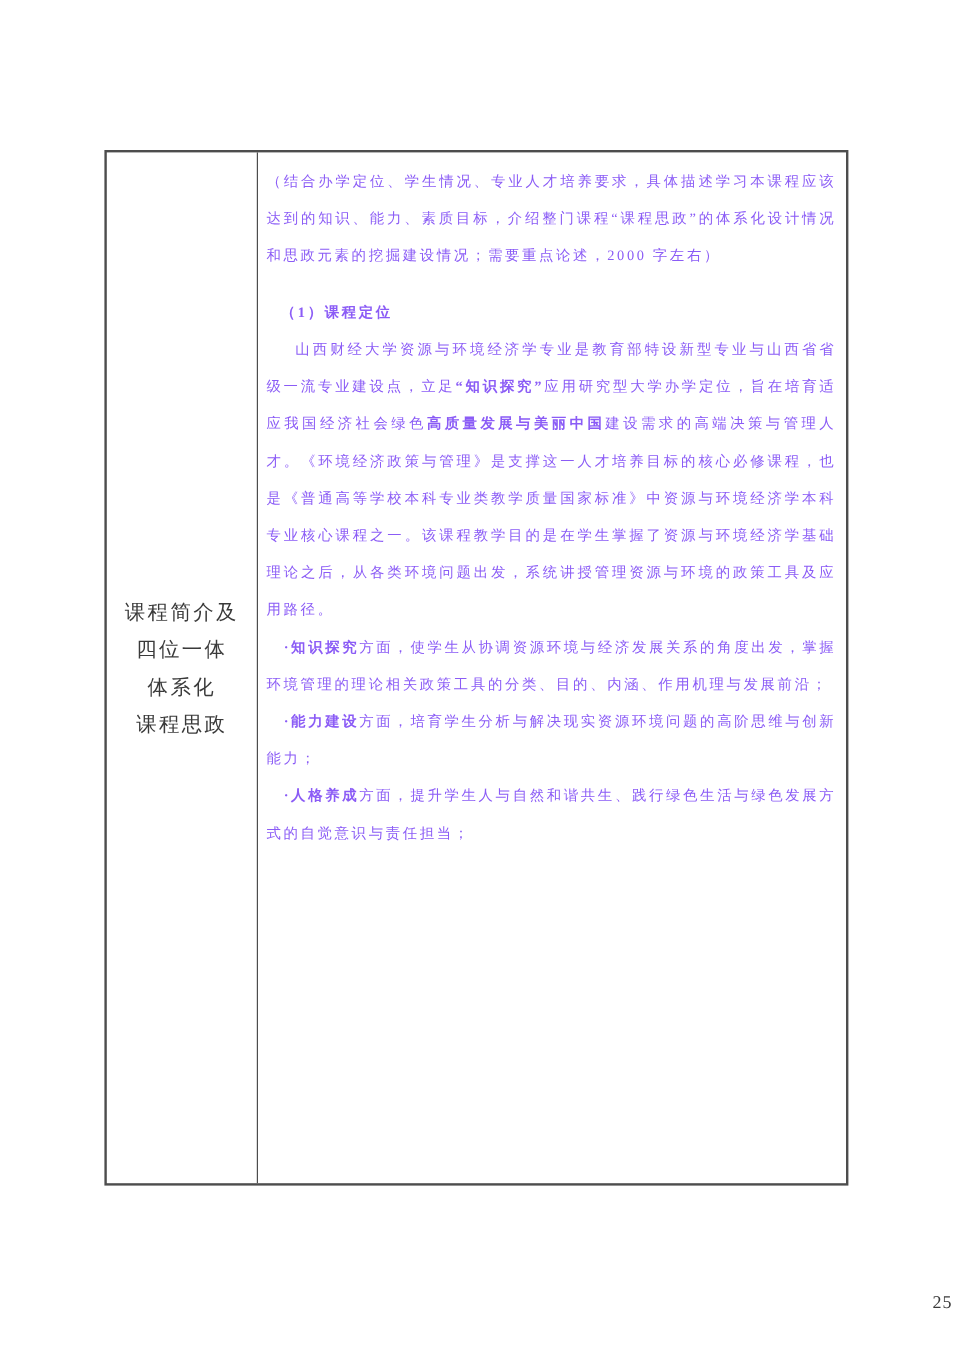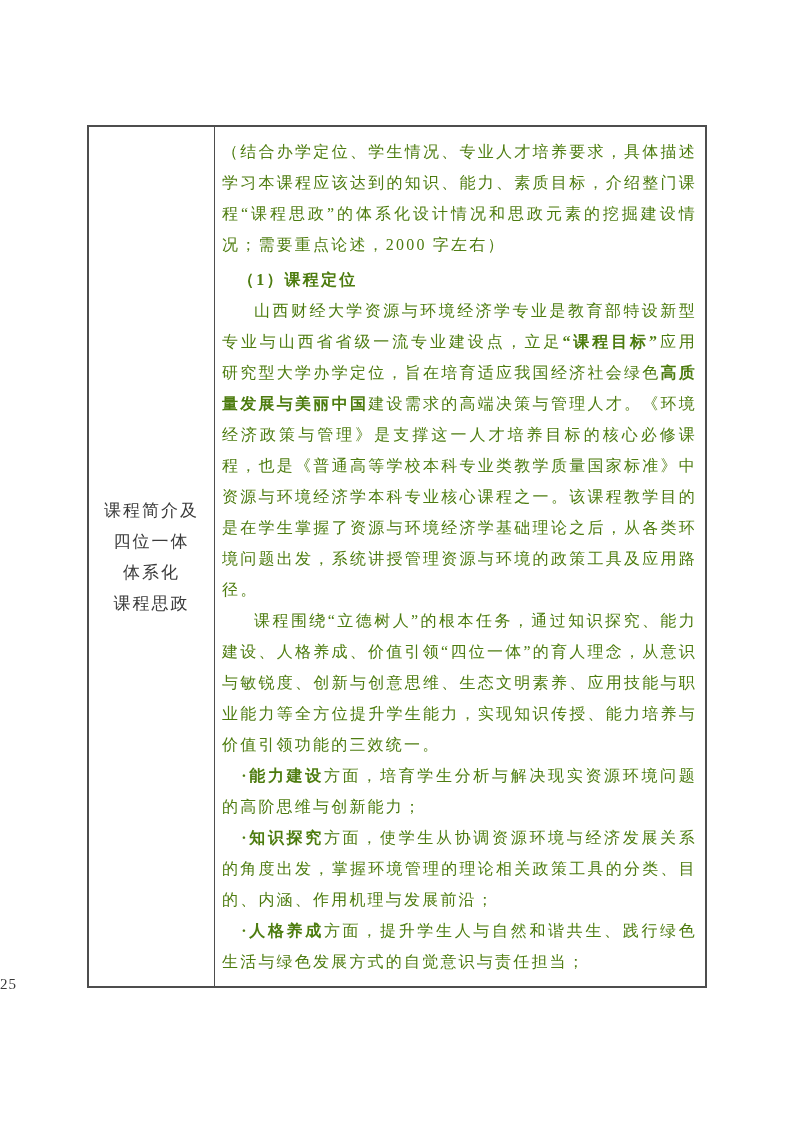--- a/index.html
+++ b/index.html
@@ -35,43 +35,43 @@
     align-items: center;
     text-align: center;
     font-size: 17px;
     line-height: 31px;
     letter-spacing: 2px;
     color: #3a3a3a;
   }
   .cell-right {
     flex: 1 1 auto;
     padding: 9px 8px 0 7px;
-    font-size: 16px;
+    font-size: 12px;
     line-height: 31px;
     letter-spacing: 2.2px;
     text-align: justify;
-    color: #4d7c0f;
+    color: #8b5cf6;
     overflow: hidden;
   }
   .cell-right p { margin: 0; }
   p.intro { text-indent: 0; }
   p.heading {
     font-weight: bold;
     text-indent: 1em;
-    margin-top: 4px;
+    margin-top: 16px;
   }
   p.body-para { text-indent: 2em; }
   p.bullet { text-indent: 1.2em; }
   .b { font-weight: bold; }
   .page-number {
     position: absolute;
     left: 0;
     right: 0;
-    top: 976px;
-    text-align: left;
+    top: 1078px;
+    text-align: right;
     font-size: 15px;
     letter-spacing: 1px;
     color: #3a3a3a;
   }
 </style>
 </head>
 <body>
 
 <div class="page">
 
@@ -83,28 +83,27 @@
       <div>体系化</div>
       <div>课程思政</div>
     </div>
 
     <div class="cell-right">
 
       <p class="intro">（结合办学定位、学生情况、专业人才培养要求，具体描述学习本课程应该达到的知识、能力、素质目标，介绍整门课程“课程思政”的体系化设计情况和思政元素的挖掘建设情况；需要重点论述，2000 字左右）</p>
 
       <p class="heading">（1）课程定位</p>
 
-      <p class="body-para"><span>山西财经大学资源与环境经济学专业是教育部特设新型专业与山西省省级一流专业建设点，立足</span><span class="b">“课程目标”</span><span>应用研究型大学办学定位，旨在培育适应我国经济社会绿色</span><span class="b">高质量发展与美丽中国</span><span>建设需求的高端决策与管理人才。《环境经济政策与管理》是支撑这一人才培养目标的核心必修课程，也是《普通高等学校本科专业类教学质量国家标准》中资源与环境经济学本科专业核心课程之一。该课程教学目的是在学生掌握了资源与环境经济学基础理论之后，从各类环境问题出发，系统讲授管理资源与环境的政策工具及应用路径。</span></p>
+      <p class="body-para"><span>山西财经大学资源与环境经济学专业是教育部特设新型专业与山西省省级一流专业建设点，立足</span><span class="b">“知识探究”</span><span>应用研究型大学办学定位，旨在培育适应我国经济社会绿色</span><span class="b">高质量发展与美丽中国</span><span>建设需求的高端决策与管理人才。《环境经济政策与管理》是支撑这一人才培养目标的核心必修课程，也是《普通高等学校本科专业类教学质量国家标准》中资源与环境经济学本科专业核心课程之一。该课程教学目的是在学生掌握了资源与环境经济学基础理论之后，从各类环境问题出发，系统讲授管理资源与环境的政策工具及应用路径。</span></p>
 
 
-      <p class="body-para">课程围绕“立德树人”的根本任务，通过知识探究、能力建设、人格养成、价值引领“四位一体”的育人理念，从意识与敏锐度、创新与创意思维、生态文明素养、应用技能与职业能力等全方位提升学生能力，实现知识传授、能力培养与价值引领功能的三效统一。</p>
+
+      <p class="bullet"><span class="b">·知识探究</span><span>方面，使学生从协调资源环境与经济发展关系的角度出发，掌握环境管理的理论相关政策工具的分类、目的、内涵、作用机理与发展前沿；</span></p>
 
       <p class="bullet"><span class="b">·能力建设</span><span>方面，培育学生分析与解决现实资源环境问题的高阶思维与创新能力；</span></p>
-
-      <p class="bullet"><span class="b">·知识探究</span><span>方面，使学生从协调资源环境与经济发展关系的角度出发，掌握环境管理的理论相关政策工具的分类、目的、内涵、作用机理与发展前沿；</span></p>
 
       <p class="bullet"><span class="b">·人格养成</span><span>方面，提升学生人与自然和谐共生、践行绿色生活与绿色发展方式的自觉意识与责任担当；</span></p>
 
     </div>
   </div>
 
   <div class="page-number">25</div>
 
 </div>
 

